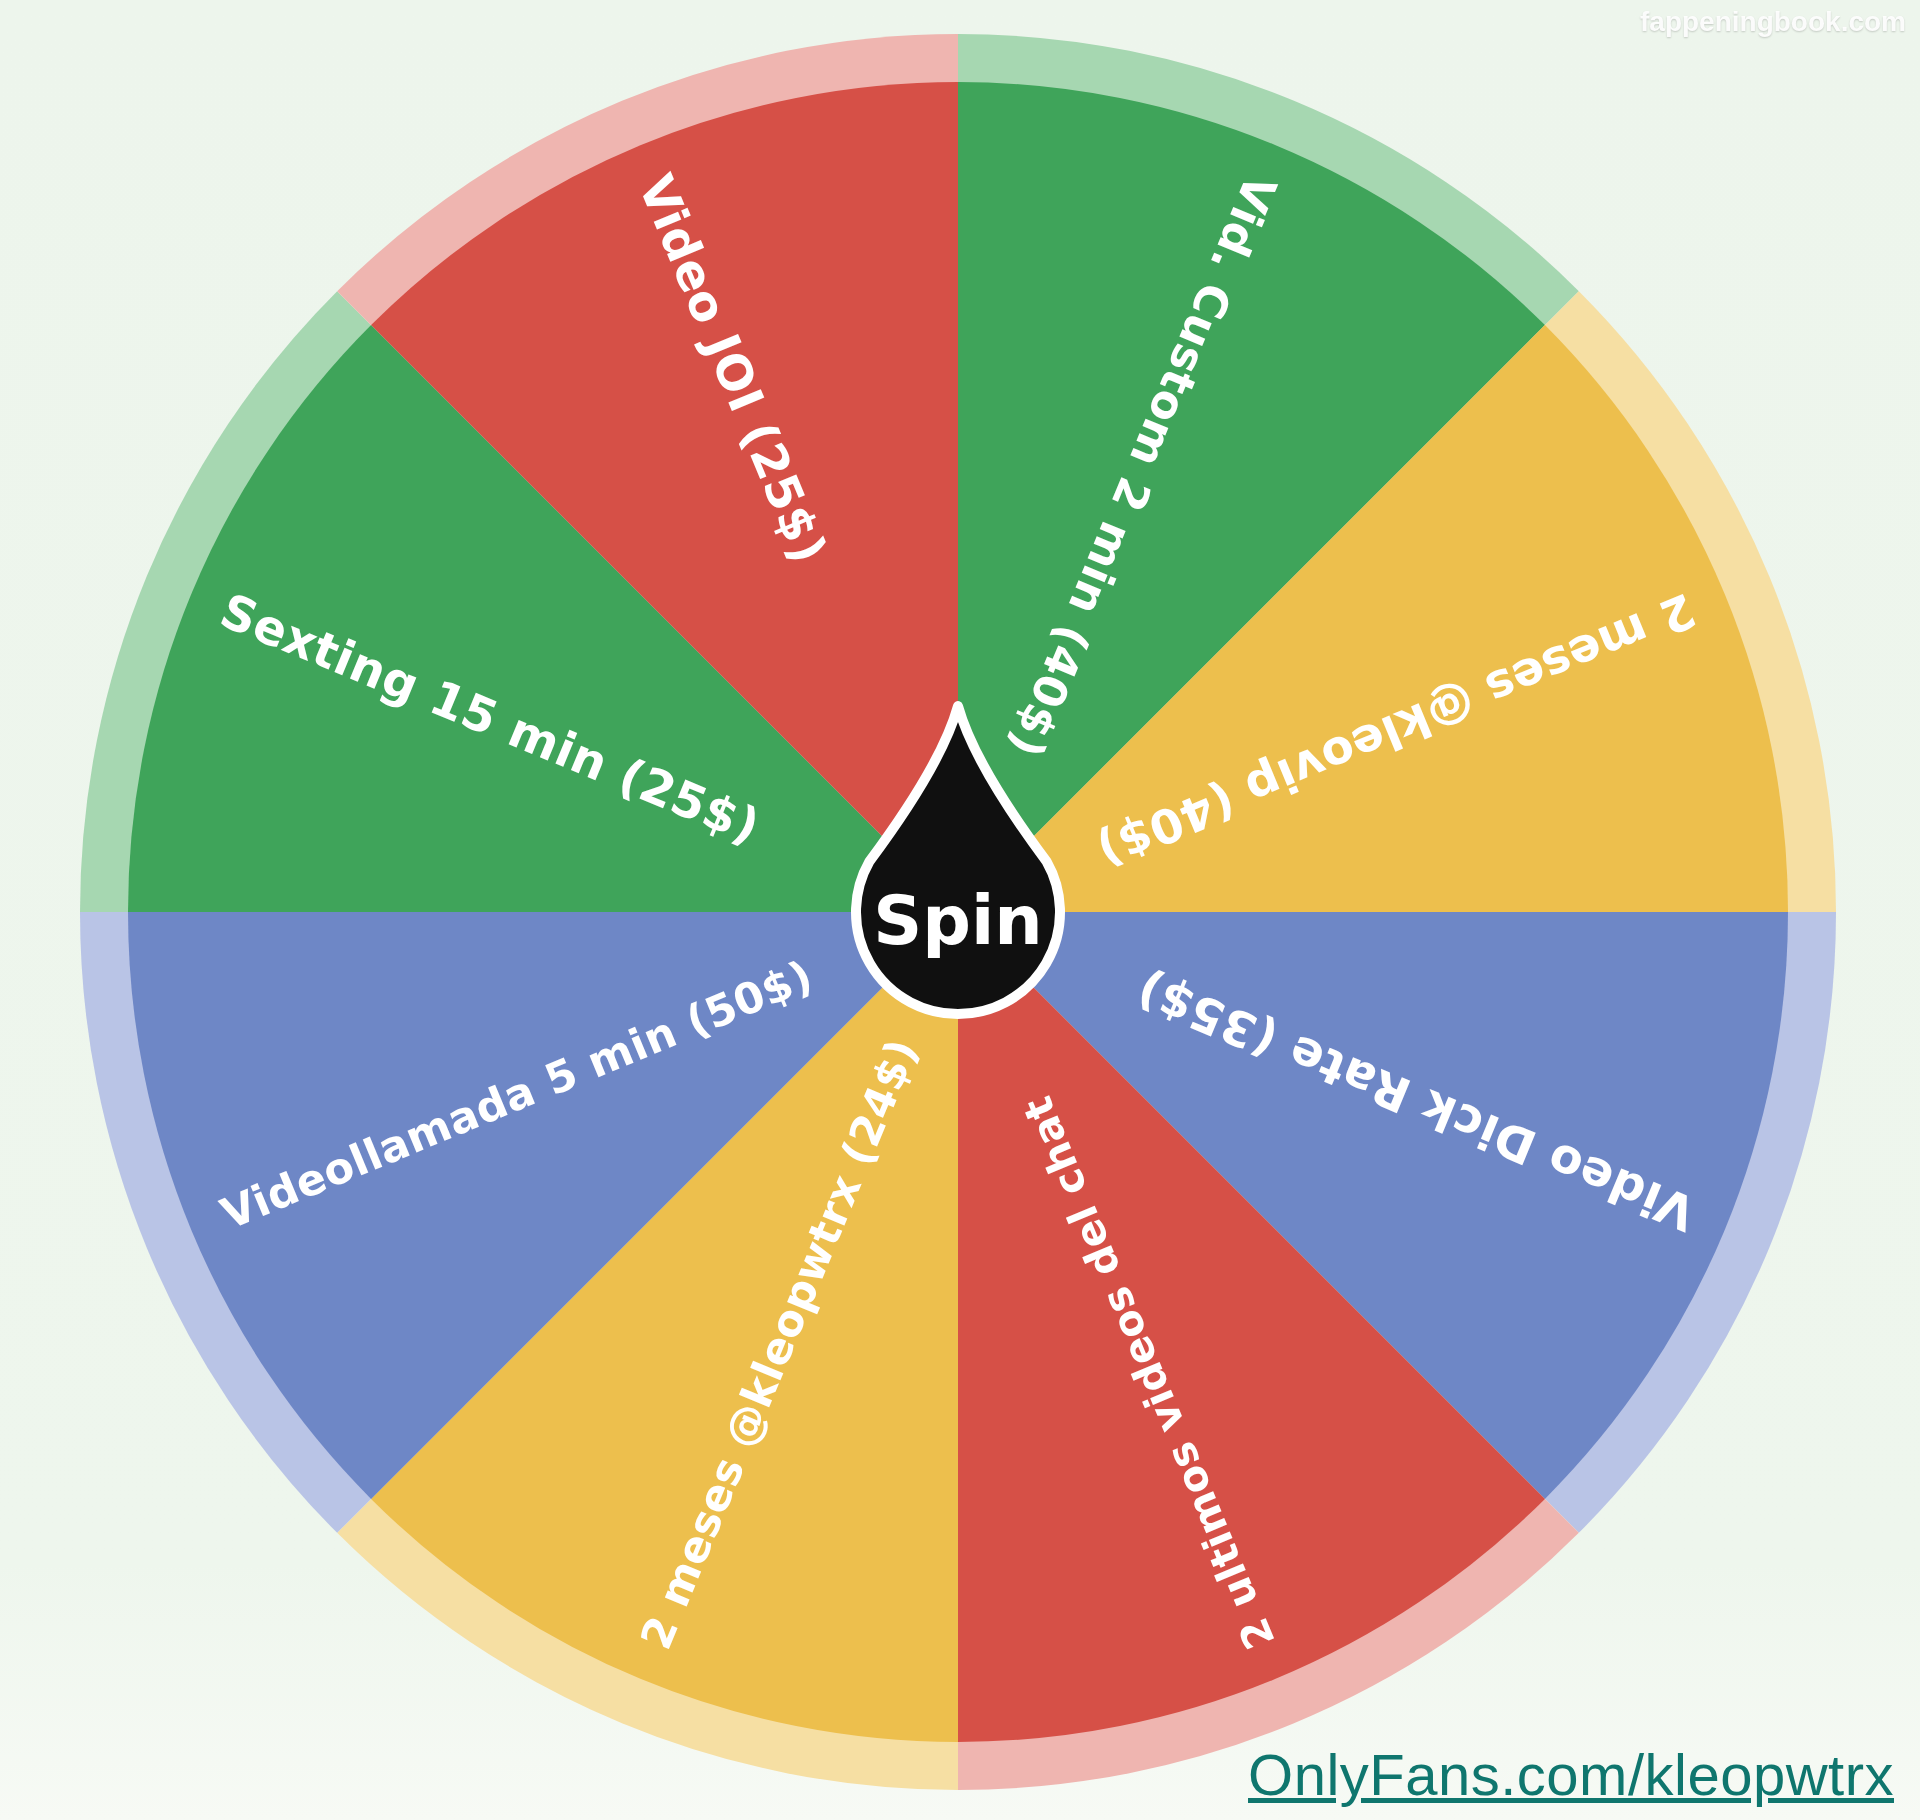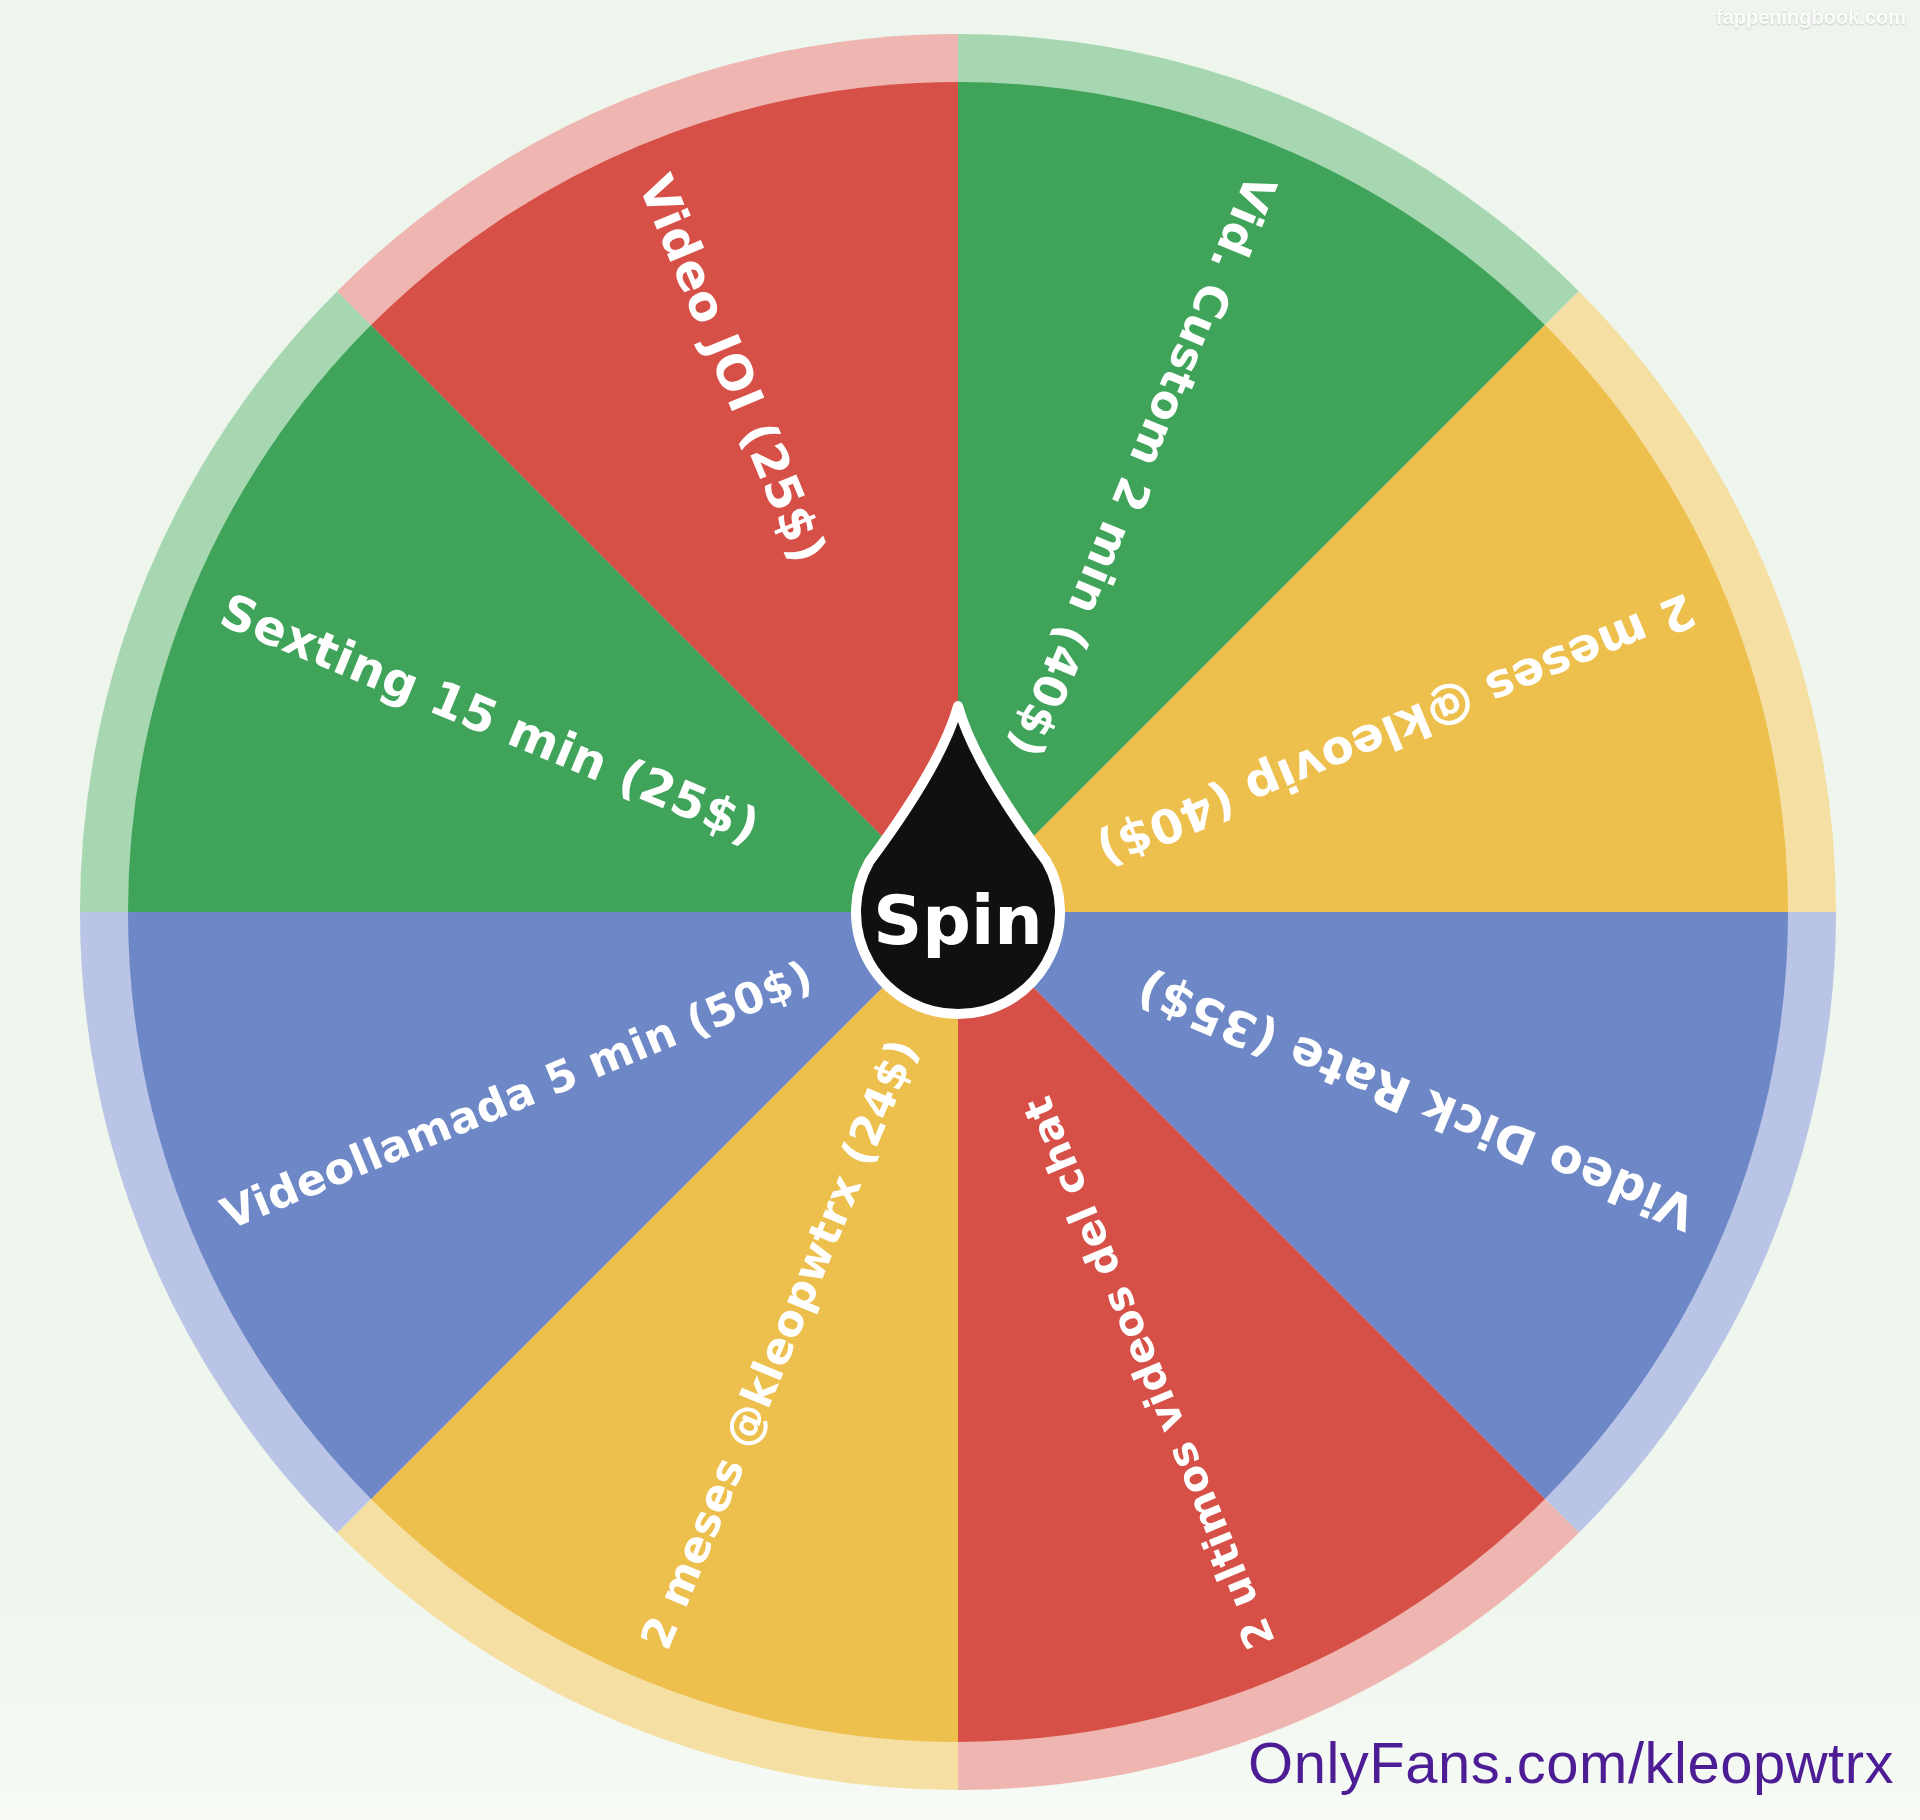--- a/index.html
+++ b/index.html
@@ -22,30 +22,31 @@
     fill:#ffffff;
     font-weight:bold;
     font-size:68px;
     text-anchor:middle;
     dominant-baseline:central;
     font-family:"DejaVu Sans",sans-serif;
   }
   .wm-top{
     position:absolute;top:6px;right:14px;
     color:rgba(255,255,255,0.92);
-    font-weight:bold;font-size:20px;
+    font-weight:bold;font-size:28px;
     font-family:"Liberation Sans",sans-serif;
     text-shadow:0 1px 2px rgba(0,0,0,0.18);
   }
   .wm-bottom{
-    position:absolute;bottom:24px;right:26px;
-    color:#4c1d95;
+    position:absolute;bottom:12px;right:26px;
+    color:#0f766e;
     font-size:58px;
     font-family:"Liberation Sans",sans-serif;
     letter-spacing:0.5px;
+    text-decoration:underline;
   }
 </style>
 </head>
 <body>
 
 <div class="stage">
   <svg id="wheel" width="1920" height="1820" viewBox="0 0 1920 1820">
       <path d="M 958,912 L 958,34 A 878,878 0 0 1 1578.8397538817885,291.16024611821126 Z" fill="#a6d7b1"></path>
       <path d="M 958,912 L 1578.8397538817885,291.16024611821126 A 878,878 0 0 1 1836,912 Z" fill="#f6dfa3"></path>
       <path d="M 958,912 L 1836,912 A 878,878 0 0 1 1578.8397538817887,1532.8397538817885 Z" fill="#b9c4e6"></path>

